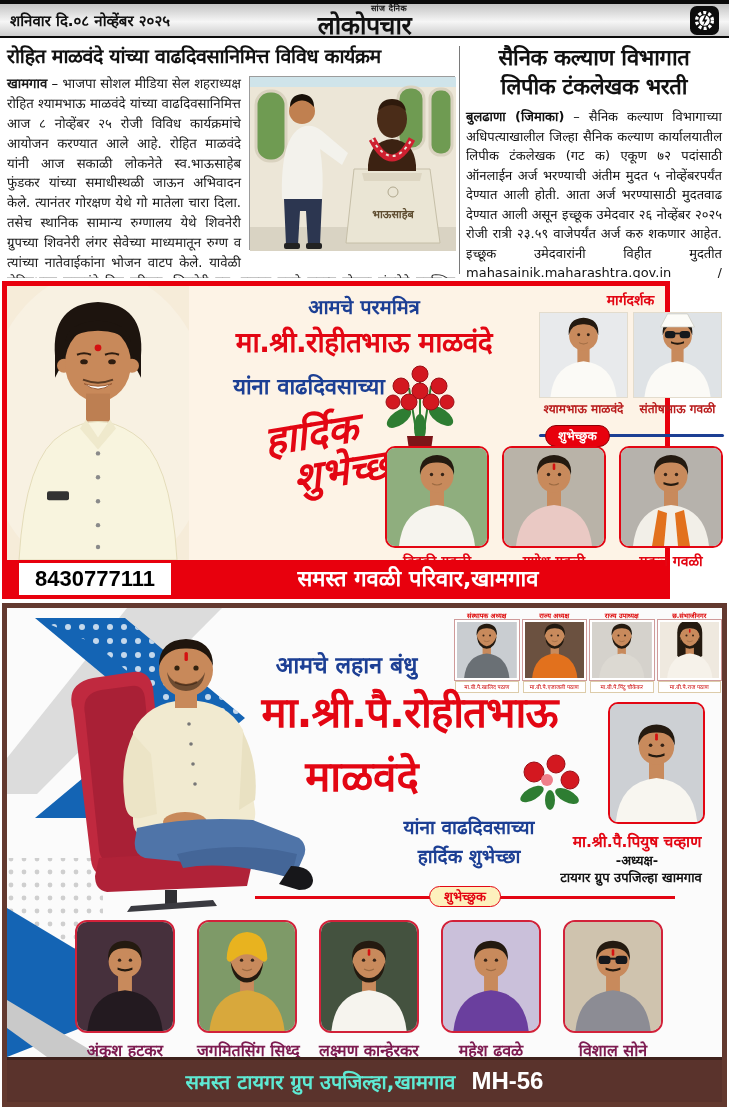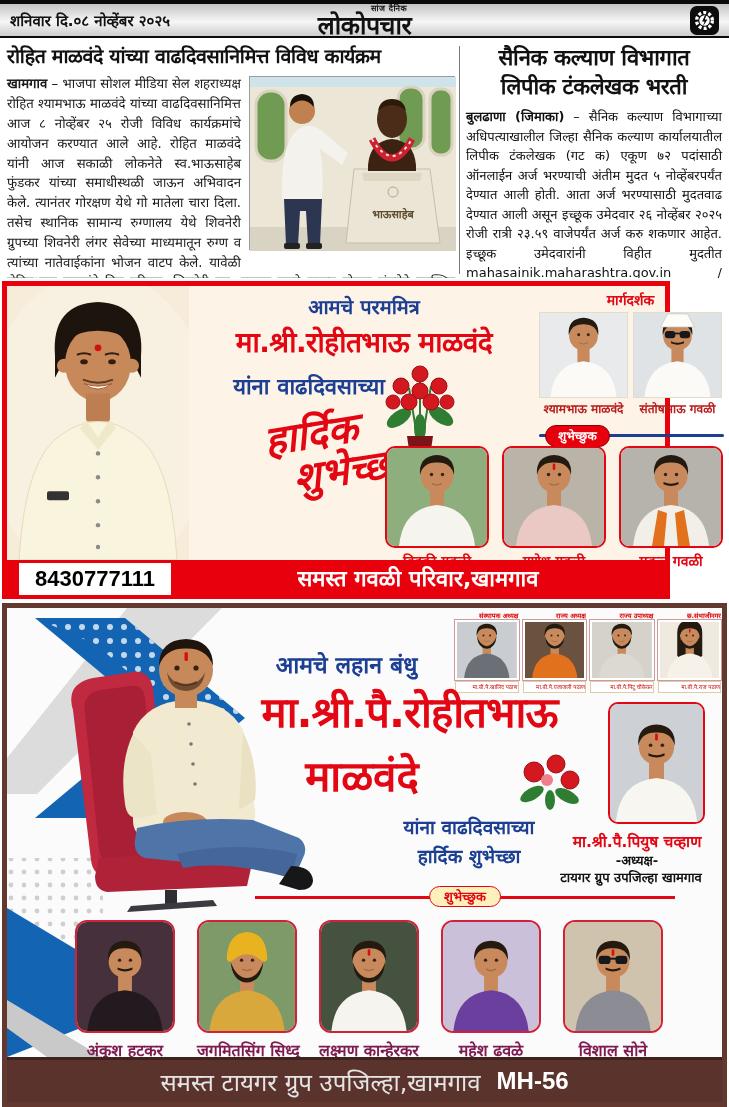--- a/index.html
+++ b/index.html
@@ -52,21 +52,21 @@
 .fcell1 .nm{margin-top:3px;font-size:14px;font-weight:800;color:#e30613;white-space:nowrap}
 .a1banner{position:absolute;left:0;right:0;bottom:0;height:34px;background:#e8000d;display:flex;align-items:stretch}
 .phonebox{background:#fff;margin:3px 0 3px 12px;padding:16px 16px;display:flex;align-items:center;
   font-size:22px;font-weight:800;color:#000;font-family:"Liberation Sans",sans-serif}
 .a1btext{flex:1;display:flex;align-items:center;justify-content:center;color:#fff;font-size:22px;font-weight:800;white-space:nowrap}
 
 .ad2{position:absolute;top:603px;left:2px;width:725px;height:504px;border:5px solid #63392f;background:#fbfbfb;overflow:hidden}
 .bg2{position:absolute;left:0;top:0;width:715px;height:449px}
 .chairman{position:absolute;left:0;top:6px;width:310px;height:300px}
 .offrow{position:absolute;left:448px;top:3px;width:266px;display:flex;gap:4px}
-.off{flex:1;text-align:right;min-width:0}
+.off{flex:1;text-align:center;min-width:0}
 .off .t{font-size:6.5px;font-weight:700;color:#d00;white-space:nowrap;overflow:hidden}
 .off .ph{height:60px;border:2px solid #fff;outline:1px solid #cf9a9a;background:#ddd;overflow:hidden}
 .off .n{margin-top:1px;font-size:5.5px;color:#c00;background:#fff;border:1px solid #dca;white-space:nowrap;overflow:hidden;padding:1px 0}
 .a2intro{position:absolute;left:232px;top:40px;width:215px;text-align:center;font-size:23px;font-weight:700;color:#1c3f94;white-space:nowrap}
 .a2n1{position:absolute;left:190px;top:74px;width:425px;text-align:center;font-size:42px;font-weight:800;color:#e30613;white-space:nowrap;letter-spacing:-1px}
 .a2n2{position:absolute;left:190px;top:138px;width:330px;text-align:center;font-size:42px;font-weight:800;color:#e30613;white-space:nowrap}
 .roses{position:absolute;left:505px;top:142px;width:75px;height:62px}
 .a2wish{position:absolute;left:362px;top:205px;width:200px;text-align:center;color:#1c3f94;font-weight:800;font-size:19px;line-height:1.55;white-space:nowrap}
 .pcard{position:absolute;left:601px;top:94px;width:97px;height:122px;border:2.5px solid #e30613;border-radius:10px;overflow:hidden;background:#cfd0d3}
 .pname{position:absolute;left:538px;top:222px;width:184px;text-align:center;color:#e30613;font-size:15.5px;font-weight:800;white-space:nowrap}
@@ -75,21 +75,21 @@
 .shubh2{position:absolute;left:248px;top:278px;width:420px;height:22px}
 .shubh2 .line{position:absolute;left:0;right:0;top:10px;height:2.5px;background:#e30613}
 .pill2{position:absolute;left:50%;transform:translateX(-50%);top:0;background:#fdf0bd;color:#e30613;
   border:1.5px solid #e30613;font-size:13px;font-weight:800;padding:0 14px 1px;border-radius:12px}
 .frow2{position:absolute;left:62px;top:312px;width:600px;display:flex;gap:22px;justify-content:center}
 .fcell2{width:100px;text-align:center}
 .fcell2 .ph{width:100px;height:113px;border:2.5px solid #d2223a;border-radius:12px;overflow:hidden;background:#eee}
 .fcell2 .nm{margin-top:6px;font-size:16px;font-weight:800;color:#7d1b50;white-space:nowrap}
 .a2banner{position:absolute;left:0;right:0;bottom:0;height:45px;background:#5a332c;border-top:3px solid #3f221d;
   display:flex;align-items:center;justify-content:center;gap:16px}
-.a2btext{color:#e5e5e5;font-size:24px;font-weight:400;white-space:nowrap}
+.a2btext{color:#5eead4;font-size:20px;font-weight:700;white-space:nowrap}
 .a2plate{color:#fff;font-size:24px;font-weight:800;font-family:"Liberation Sans",sans-serif}
 </style>
 </head>
 <body>
 
 <div class="page">
 
   <header class="topbar">
     <span class="date">शनिवार दि.०८ नोव्हेंबर २०२५</span>
     <span class="masthead">

